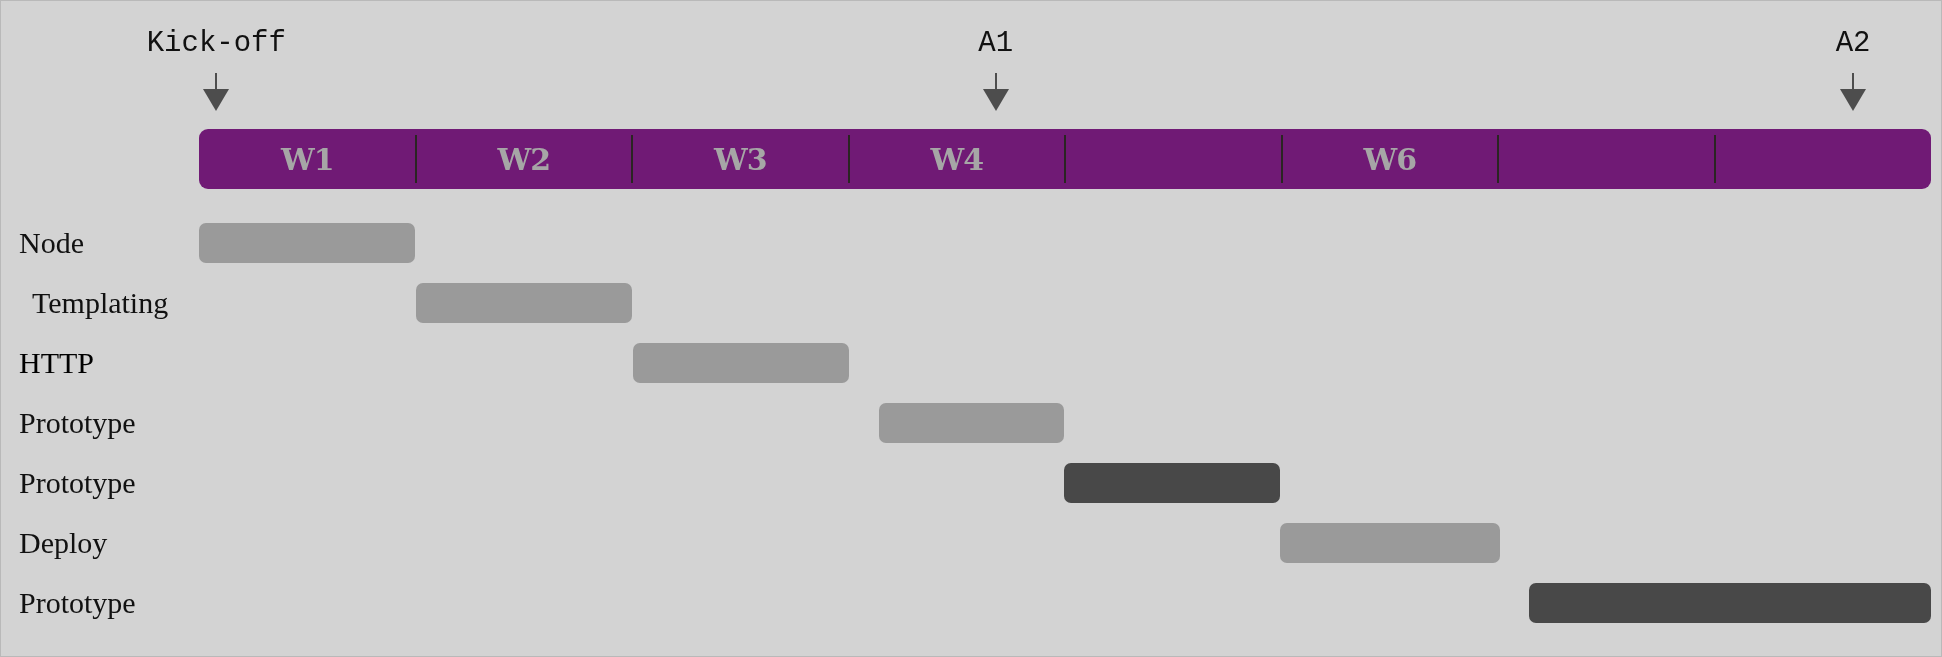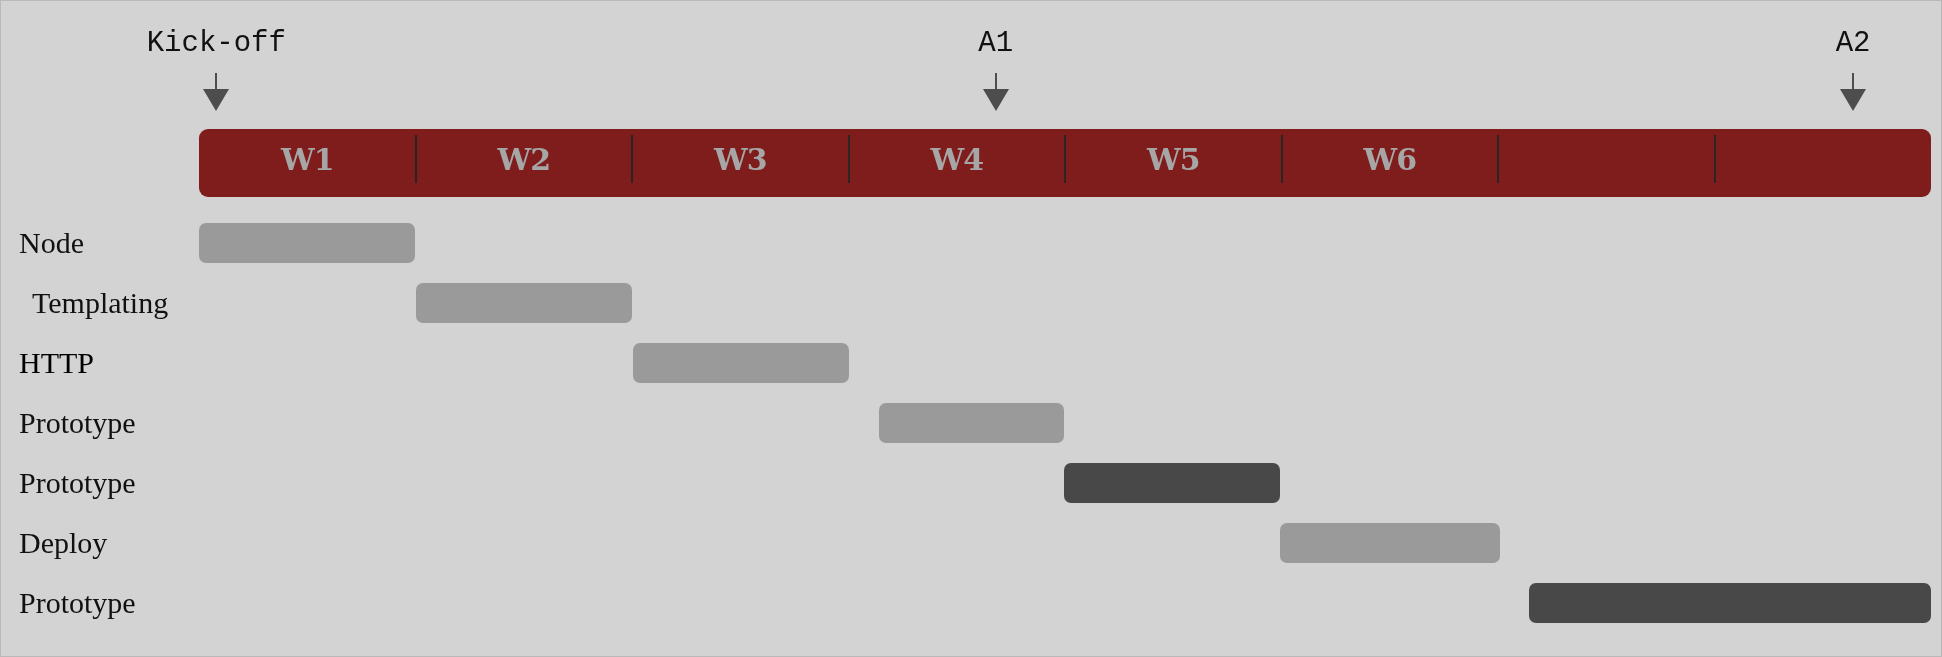--- a/index.html
+++ b/index.html
@@ -120,39 +120,36 @@
         <div class="milestone-stem" style="background: rgb(77, 77, 77);"></div>
         <div class="milestone-head" style="border-top-color: rgb(77, 77, 77);"></div>
       </div>
       <div class="milestone" style="left: 1852.06px;">
         <div class="milestone-label" style="color: rgb(17, 17, 17);">A2</div>
         <div class="milestone-stem" style="background: rgb(77, 77, 77);"></div>
         <div class="milestone-head" style="border-top-color: rgb(77, 77, 77);"></div>
       </div>
     </div>
 
-  <div id="timeline" style="left: 198px; top: 128px; width: 1732px; height: 68px; background: #7f1d1d;">
+  <div id="timeline" style="left: 198px; top: 128px; width: 1732px; height: 60px; background: #701a75;">
       <div class="week-cell" style="left: 0px; width: 216.5px; height: 60px;">
         <span class="week-label" style="color: rgb(166, 166, 166);">W1</span>
       </div>
       <div class="week-cell" style="left: 216.5px; width: 216.5px; height: 60px;">
         <span class="week-label" style="color: rgb(166, 166, 166);">W2</span>
       </div>
       <div class="week-divider" style="left: 215.5px; background: rgb(42, 37, 34);"></div>
       <div class="week-cell" style="left: 433px; width: 216.5px; height: 60px;">
         <span class="week-label" style="color: rgb(166, 166, 166);">W3</span>
       </div>
       <div class="week-divider" style="left: 432px; background: rgb(42, 37, 34);"></div>
       <div class="week-cell" style="left: 649.5px; width: 216.5px; height: 60px;">
         <span class="week-label" style="color: rgb(166, 166, 166);">W4</span>
       </div>
       <div class="week-divider" style="left: 648.5px; background: rgb(42, 37, 34);"></div>
-      <div class="week-cell" style="left: 866px; width: 216.5px; height: 60px;">
-        <span class="week-label" style="color: rgb(166, 166, 166);">W5</span>
-      </div>
       <div class="week-divider" style="left: 865px; background: rgb(42, 37, 34);"></div>
       <div class="week-cell" style="left: 1082.5px; width: 216.5px; height: 60px;">
         <span class="week-label" style="color: rgb(166, 166, 166);">W6</span>
       </div>
       <div class="week-divider" style="left: 1081.5px; background: rgb(42, 37, 34);"></div>
       <div class="week-divider" style="left: 1298px; background: rgb(42, 37, 34);"></div>
       <div class="week-divider" style="left: 1514.5px; background: rgb(42, 37, 34);"></div>
     </div>
 
   <div id="tasks-layer">

